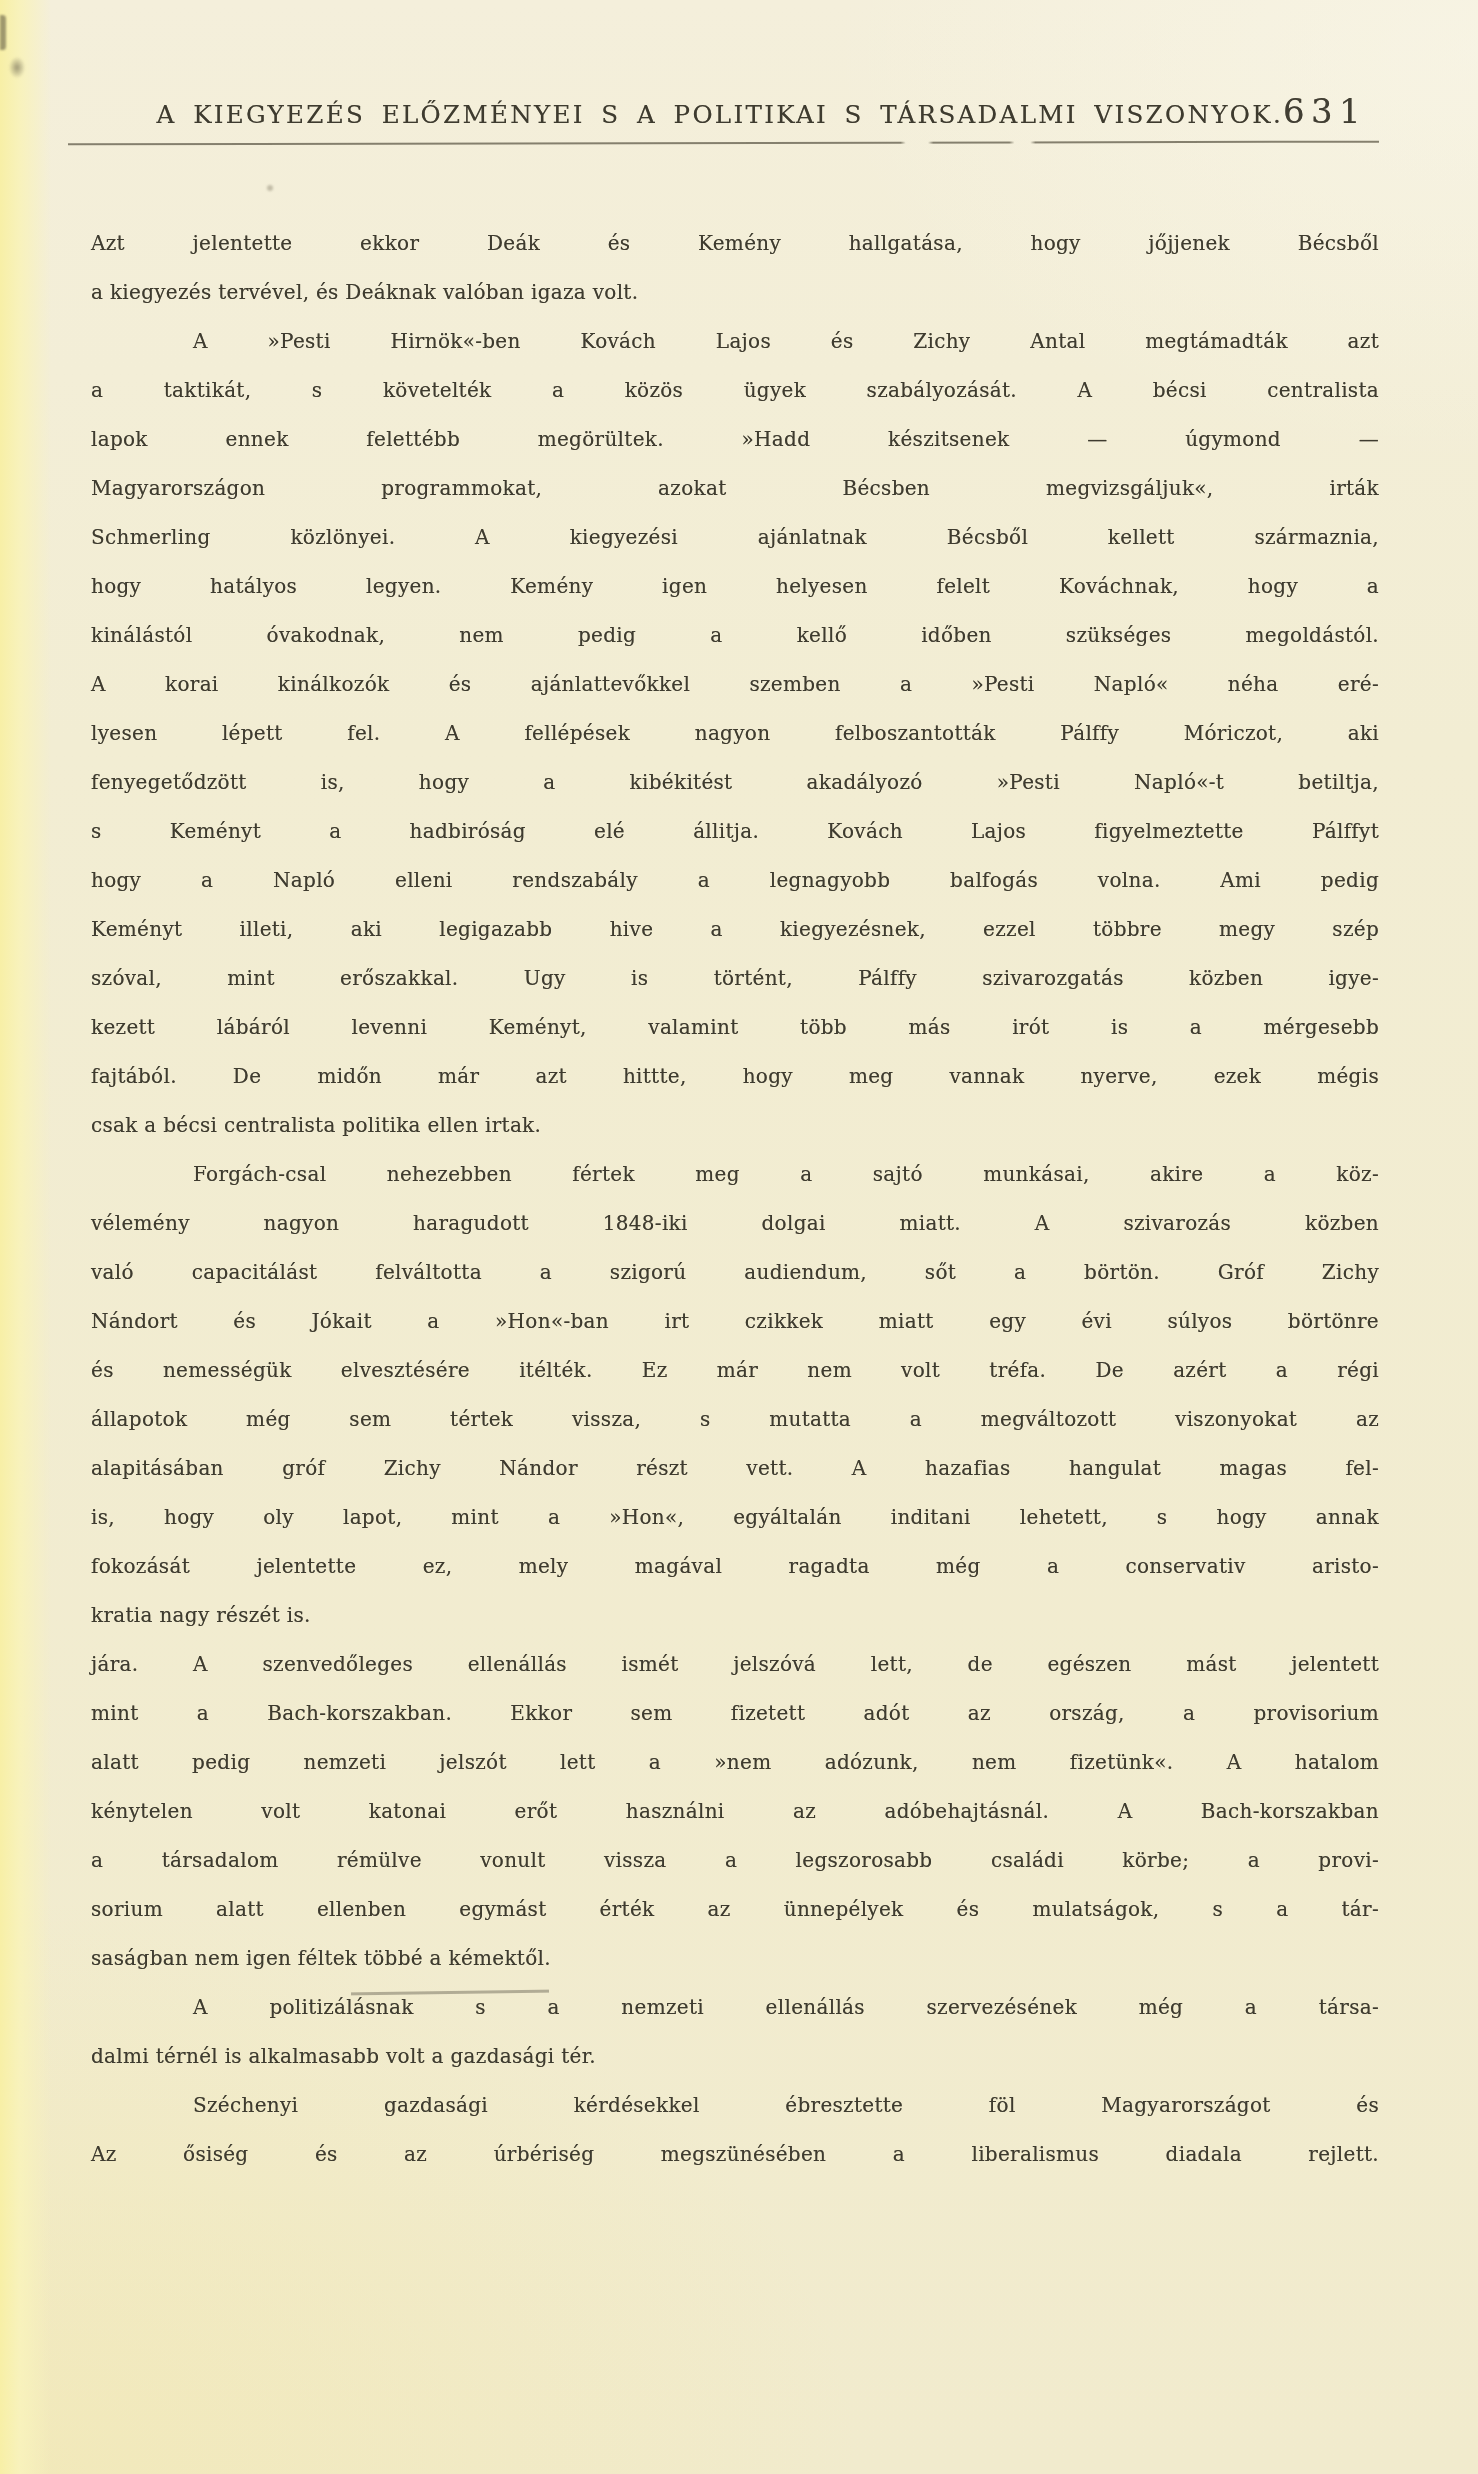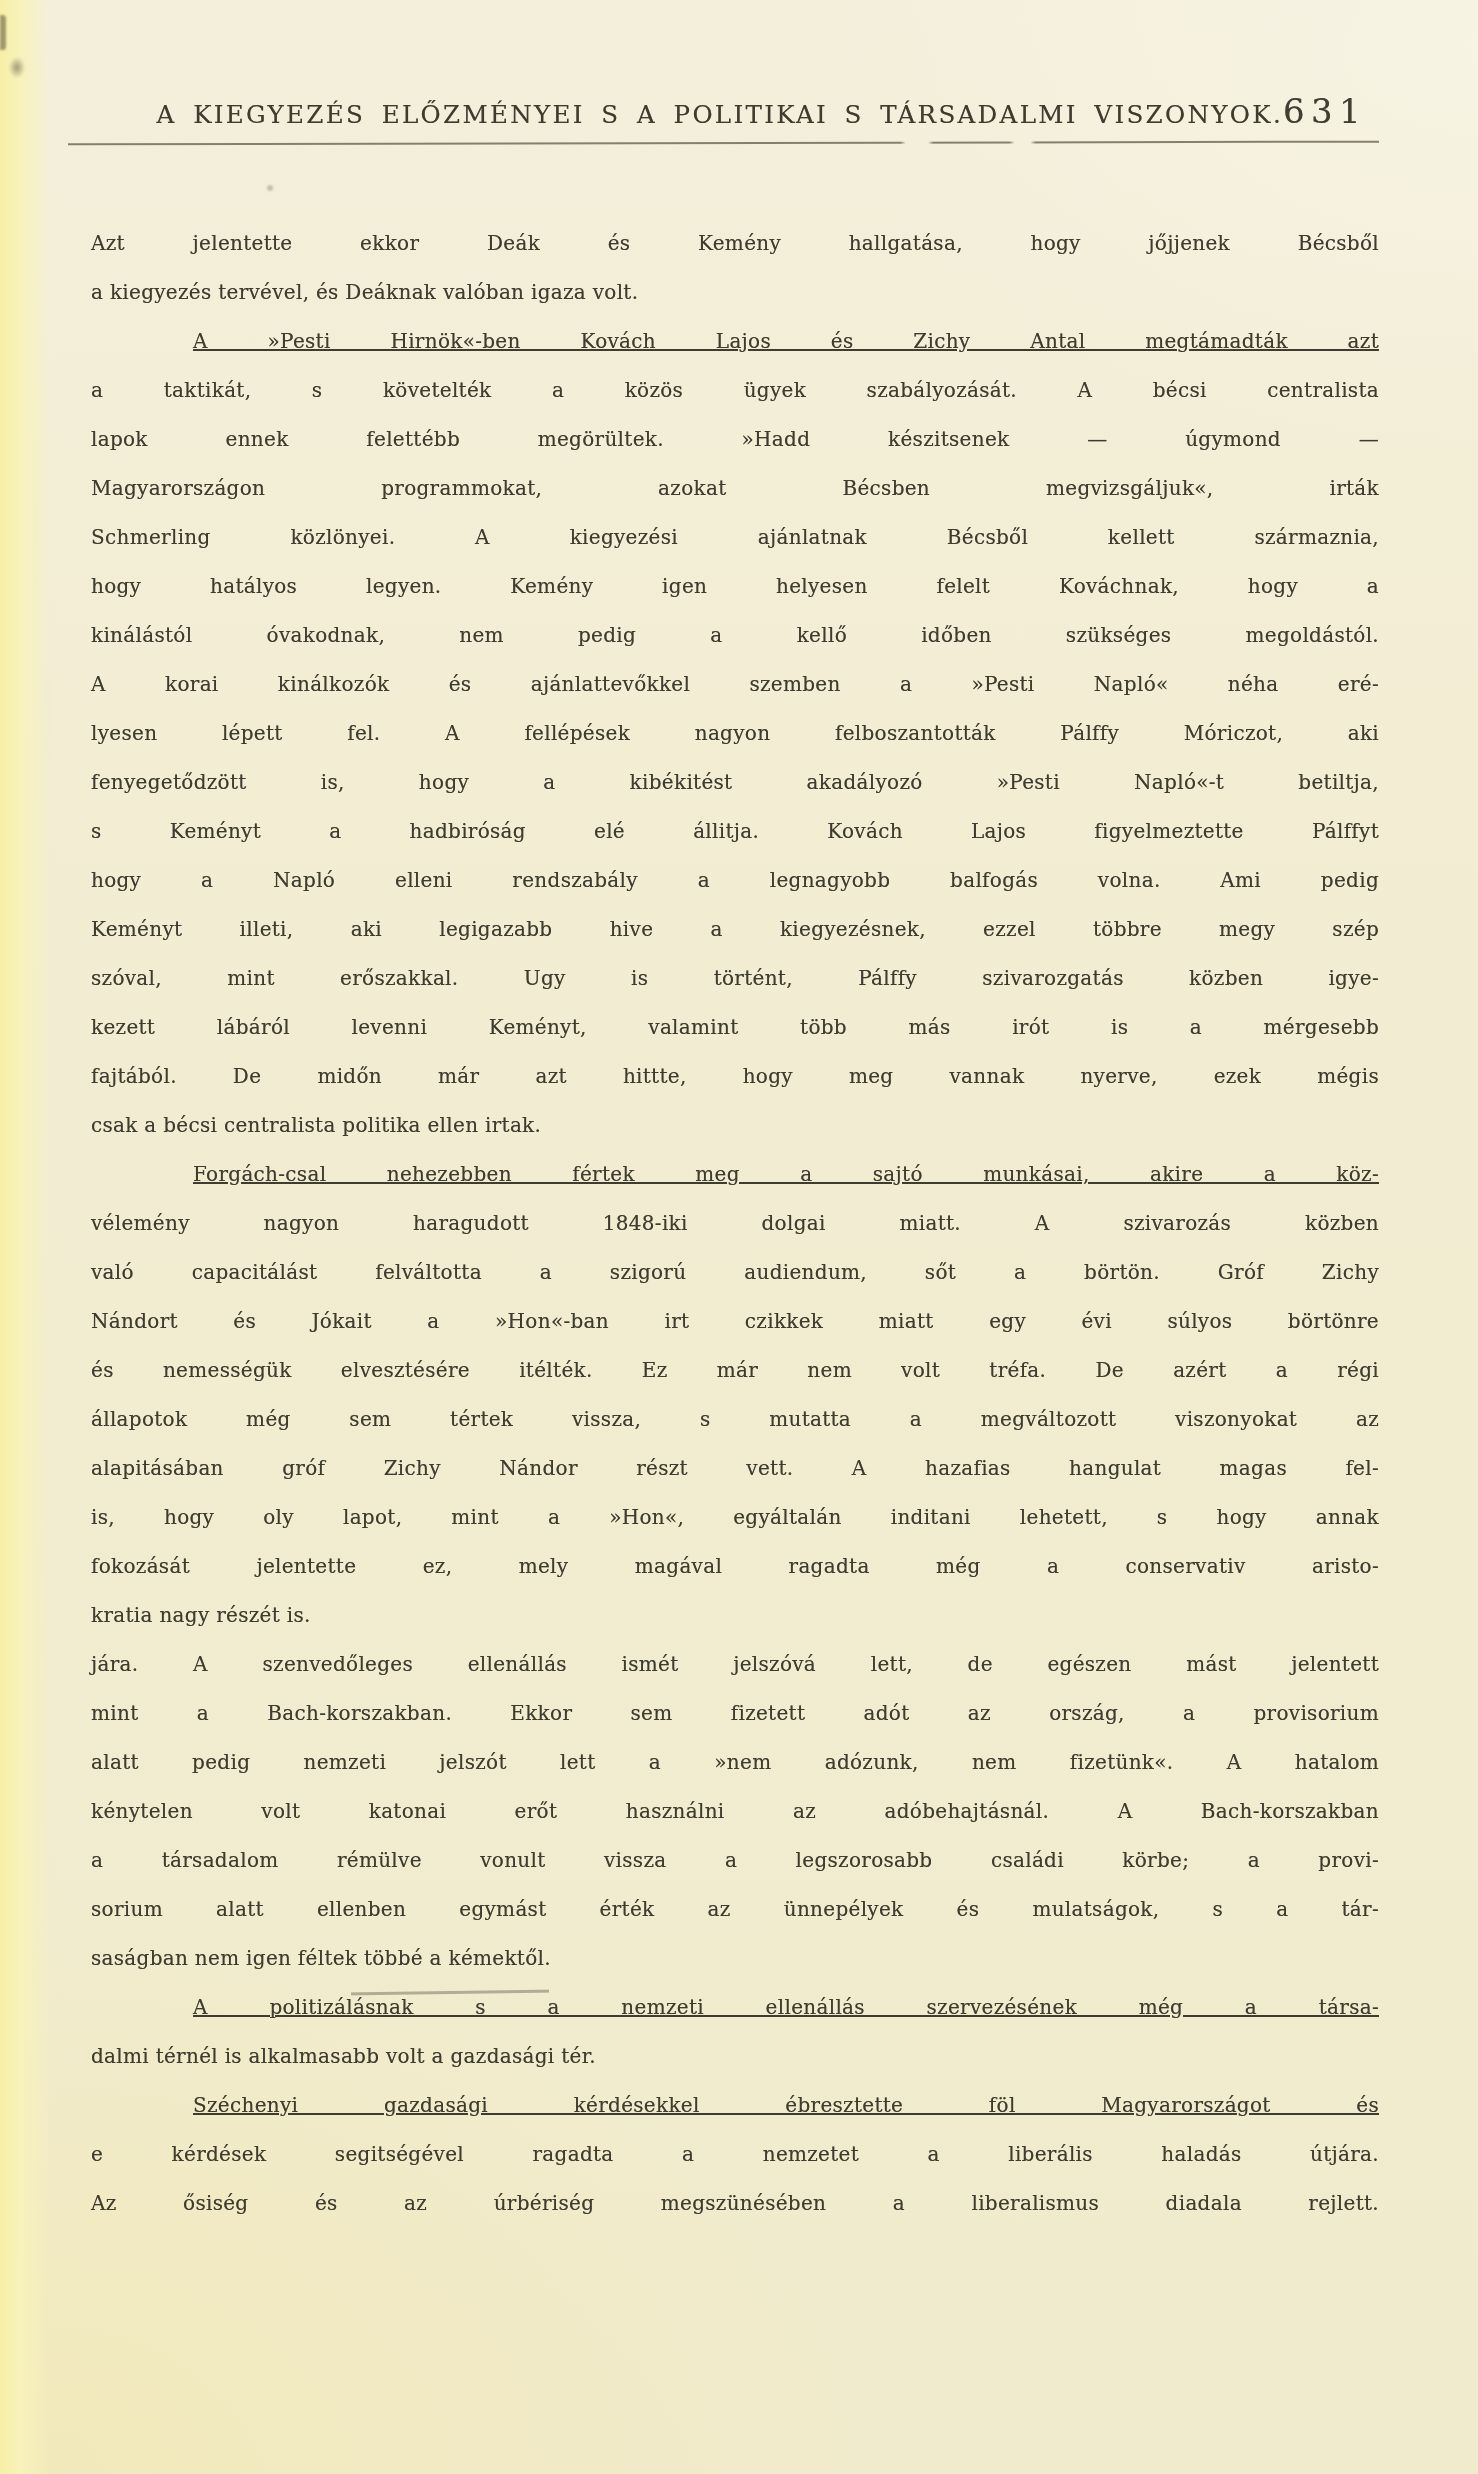--- a/index.html
+++ b/index.html
@@ -62,21 +62,21 @@
   .para { margin: 0; }
   .line {
     text-align: justify;
     text-align-last: justify;
     white-space: nowrap;
   }
   .line.lastline {
     text-align: left;
     text-align-last: left;
   }
-  .line.firstline { text-indent: 102px; text-decoration: underline; }
+  .line.firstline { text-indent: 102px; }
   
   .smudge {
     position: absolute;
     top: 53px; left: 5.5px; width: 22px; height: 29px;
     background: radial-gradient(closest-side, rgba(88,82,64,0.55), rgba(88,82,64,0) 75%);
     filter: blur(0.9px);
   }
   .edge-mark {
     position: absolute;
     top: 14.6px; left: 0; width: 5.5px; height: 35px;
@@ -155,21 +155,20 @@
         <div class="line">a társadalom rémülve vonult vissza a legszorosabb családi körbe; a provi-</div>
         <div class="line">sorium alatt ellenben egymást érték az ünnepélyek és mulatságok, s a tár-</div>
         <div class="line lastline">saságban nem igen féltek többé a kémektől.</div>
       </div>
       <div class="para">
         <div class="line firstline">A politizálásnak s a nemzeti ellenállás szervezésének még a társa-</div>
         <div class="line lastline">dalmi térnél is alkalmasabb volt a gazdasági tér.</div>
       </div>
       <div class="para">
         <div class="line firstline">Széchenyi gazdasági kérdésekkel ébresztette föl Magyarországot és</div>
-        <div class="line">e kérdések segitségével ragadta a nemzetet a liberális haladás útjára.</div>
         <div class="line">Az ősiség és az úrbériség megszünésében a liberalismus diadala rejlett.</div>
       </div>
     </div>
 
   <div class="smudge"></div>
   <div class="edge-mark"></div>
   <div class="speck"></div>
   <div class="stray-line"></div>
 
 </div>

